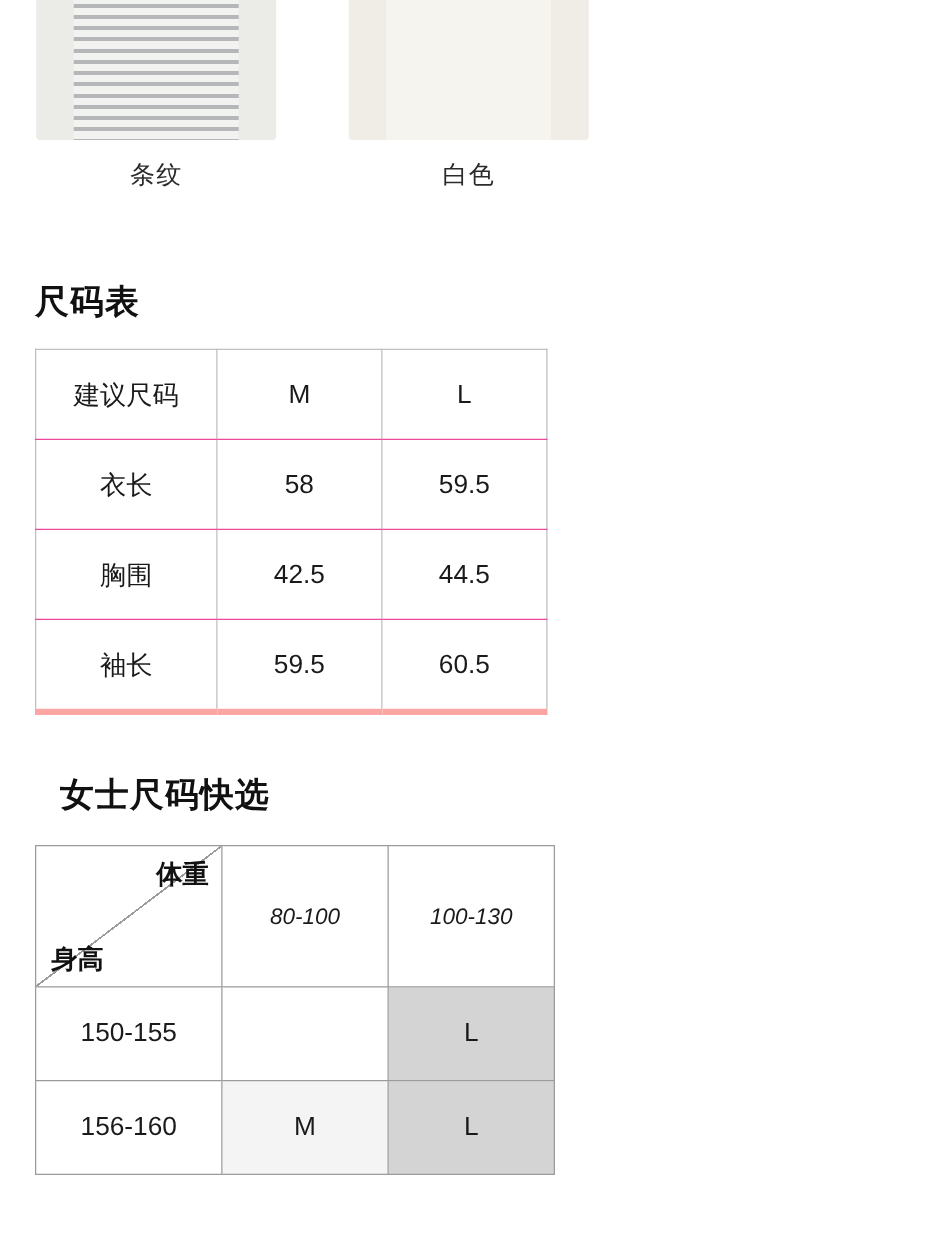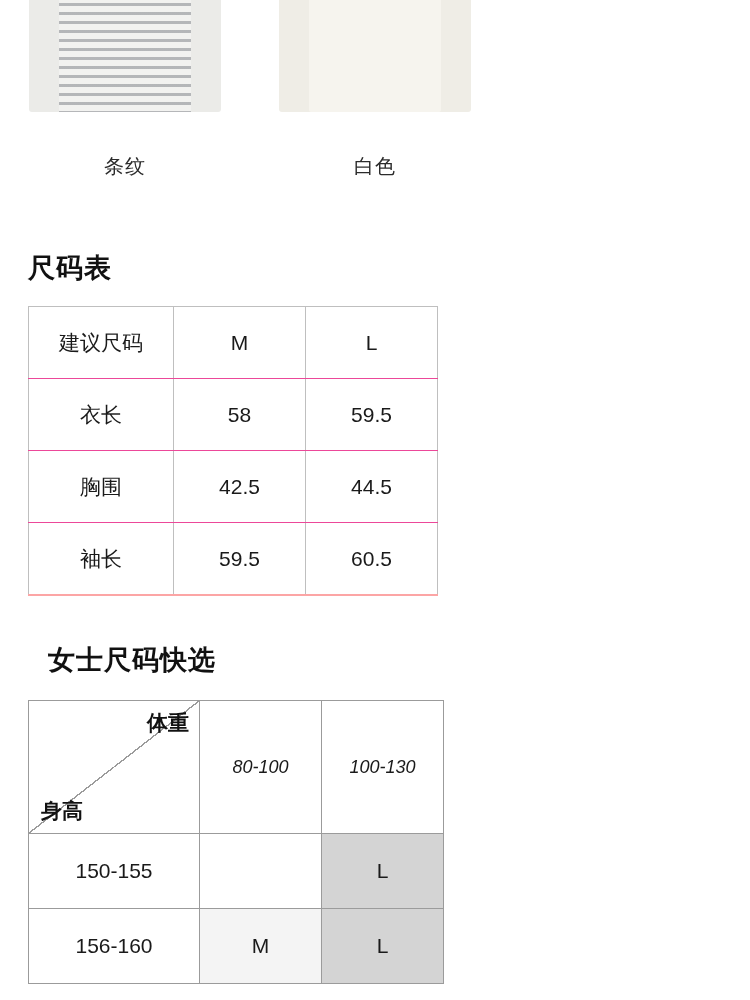--- a/index.html
+++ b/index.html
@@ -73,21 +73,21 @@
       rgba(255,255,255,0) 9px
     );
   }
   .heather {
     position: absolute;
     inset: 0;
     background-image:
       repeating-linear-gradient(135deg, rgba(255,255,255,0.35) 0 2px, rgba(0,0,0,0.04) 2px 4px);
   }
   .swatch-label {
-    margin-top: 41px;
+    margin-top: 14px;
     font-size: 20px;
     color: #2b2b2b;
     letter-spacing: 1px;
   }
 
   
   .sizechart-head {
     position: relative;
     margin-top: 70px;
     padding: 0 28px;
@@ -118,21 +118,21 @@
     height: 69px;
     text-align: center;
     font-size: 21px;
     color: #1a1a1a;
     border-bottom: 1px solid #ec4899;
     border-right: 1px solid #bfbfbf;
   }
   table.simple tr:first-child td { border-top: 1px solid #bfbfbf; }
   table.simple td:first-child { border-left: 1px solid #bfbfbf; width: 142px; }
   table.simple td:last-child { border-right: 1px solid #bfbfbf; }
-  table.simple tr:last-child td { border-bottom: 2px solid #fca5a5; }
+  table.simple tr:last-child td { border-bottom: 5px solid #fca5a5; }
 
   
   .quickpick-title {
     margin: 46px 0 0 48px;
     font-size: 27px;
     font-weight: bold;
     letter-spacing: 1px;
     color: #111;
   }
   table.quick {
@@ -145,21 +145,21 @@
     border: 1px solid #9b9b9b;
     text-align: center;
     font-size: 21px;
     height: 72px;
     color: #1a1a1a;
   }
   table.quick td.corner {
     width: 148px;
     height: 110px;
     position: relative;
-    padding: 11px;
+    padding: 0;
     margin-top: 11px;
   }
   .corner-inner { position: absolute; inset: 0; }
   .corner-inner .diag {
     position: absolute; inset: 0;
   }
   .corner-inner .diag:after {
     content: "";
     position: absolute;
     left: 0; top: 0;

